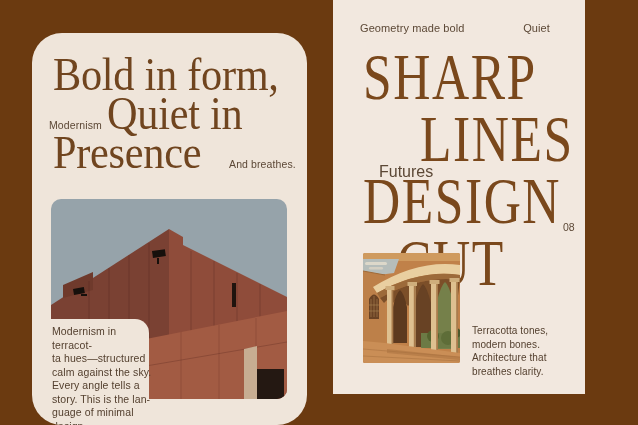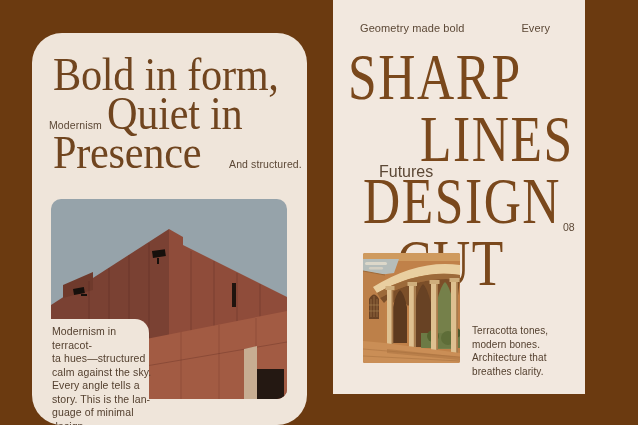--- a/index.html
+++ b/index.html
@@ -55,21 +55,21 @@
     display:flex;justify-content:space-between;align-items:baseline;
   }
   .top-labels .small-label{font-size:11px;}
   .headline-right{position:absolute;left:0;top:46px;width:100%;}
   .rh{height:62px;line-height:62px;white-space:nowrap;}
   .display-r{
     font-family:"Liberation Serif",serif;font-weight:400;
     font-size:66px;color:var(--headline-right);letter-spacing:2px;
     display:inline-block;transform:scaleX(.78);transform-origin:0 78%;
   }
-  .rh1{text-align:center;}
+  .rh1{margin-left:30px;}
   .rh2{margin-left:87px;}
   .rh3{margin-left:30px;}
   .rh4{margin-left:64px;}
   .label-futures{position:absolute;left:46px;top:163px;font-size:16px;color:var(--label-text);text-align:center;}
   .label-number{position:absolute;left:230px;top:221px;font-size:10.5px;color:var(--label-text);}
   .photo-right{left:30px;top:253px;width:97px;height:110px;border-radius:2px;}
   .caption-right{left:139px;top:324px;width:110px;font-size:10px;}
 </style>
 </head>
 <body>
@@ -81,21 +81,21 @@
     <div class="headline-block">
       <div class="h-row r1">
         <span class="display-l">Bold in form,</span>
       </div>
       <div class="h-row r2">
         <span class="small-label">Modernism</span>
         <span class="display-l">Quiet in</span>
       </div>
       <div class="h-row r3">
         <span class="display-l">Presence</span>
-        <span class="small-label">And structured.</span>
+        <span class="small-label">And breathes.</span>
       </div>
     </div>
 
     <figure class="photo photo-left">
       <svg viewBox="0 0 236 200" preserveAspectRatio="none">
 
         <rect width="236" height="200" fill="#96a3aa"></rect>
 
         <polygon points="118,30 132,38 132,46 236,98 236,200 118,200" fill="#8f4c3a"></polygon>
 
@@ -146,21 +146,21 @@
 Every angle tells a
 story. This is the lan-
 guage of minimal
 design.</p>
   </section>
 
   <section class="poster poster-right">
 
     <div class="top-labels">
       <span class="small-label">Geometry made bold</span>
-      <span class="small-label">Every</span>
+      <span class="small-label">Quiet</span>
     </div>
 
     <div class="headline-right">
       <div class="rh rh1">
         <span class="display-r">SHARP</span>
       </div>
       <div class="rh rh2">
         <span class="display-r">LINES</span>
       </div>
       <div class="rh rh3">

